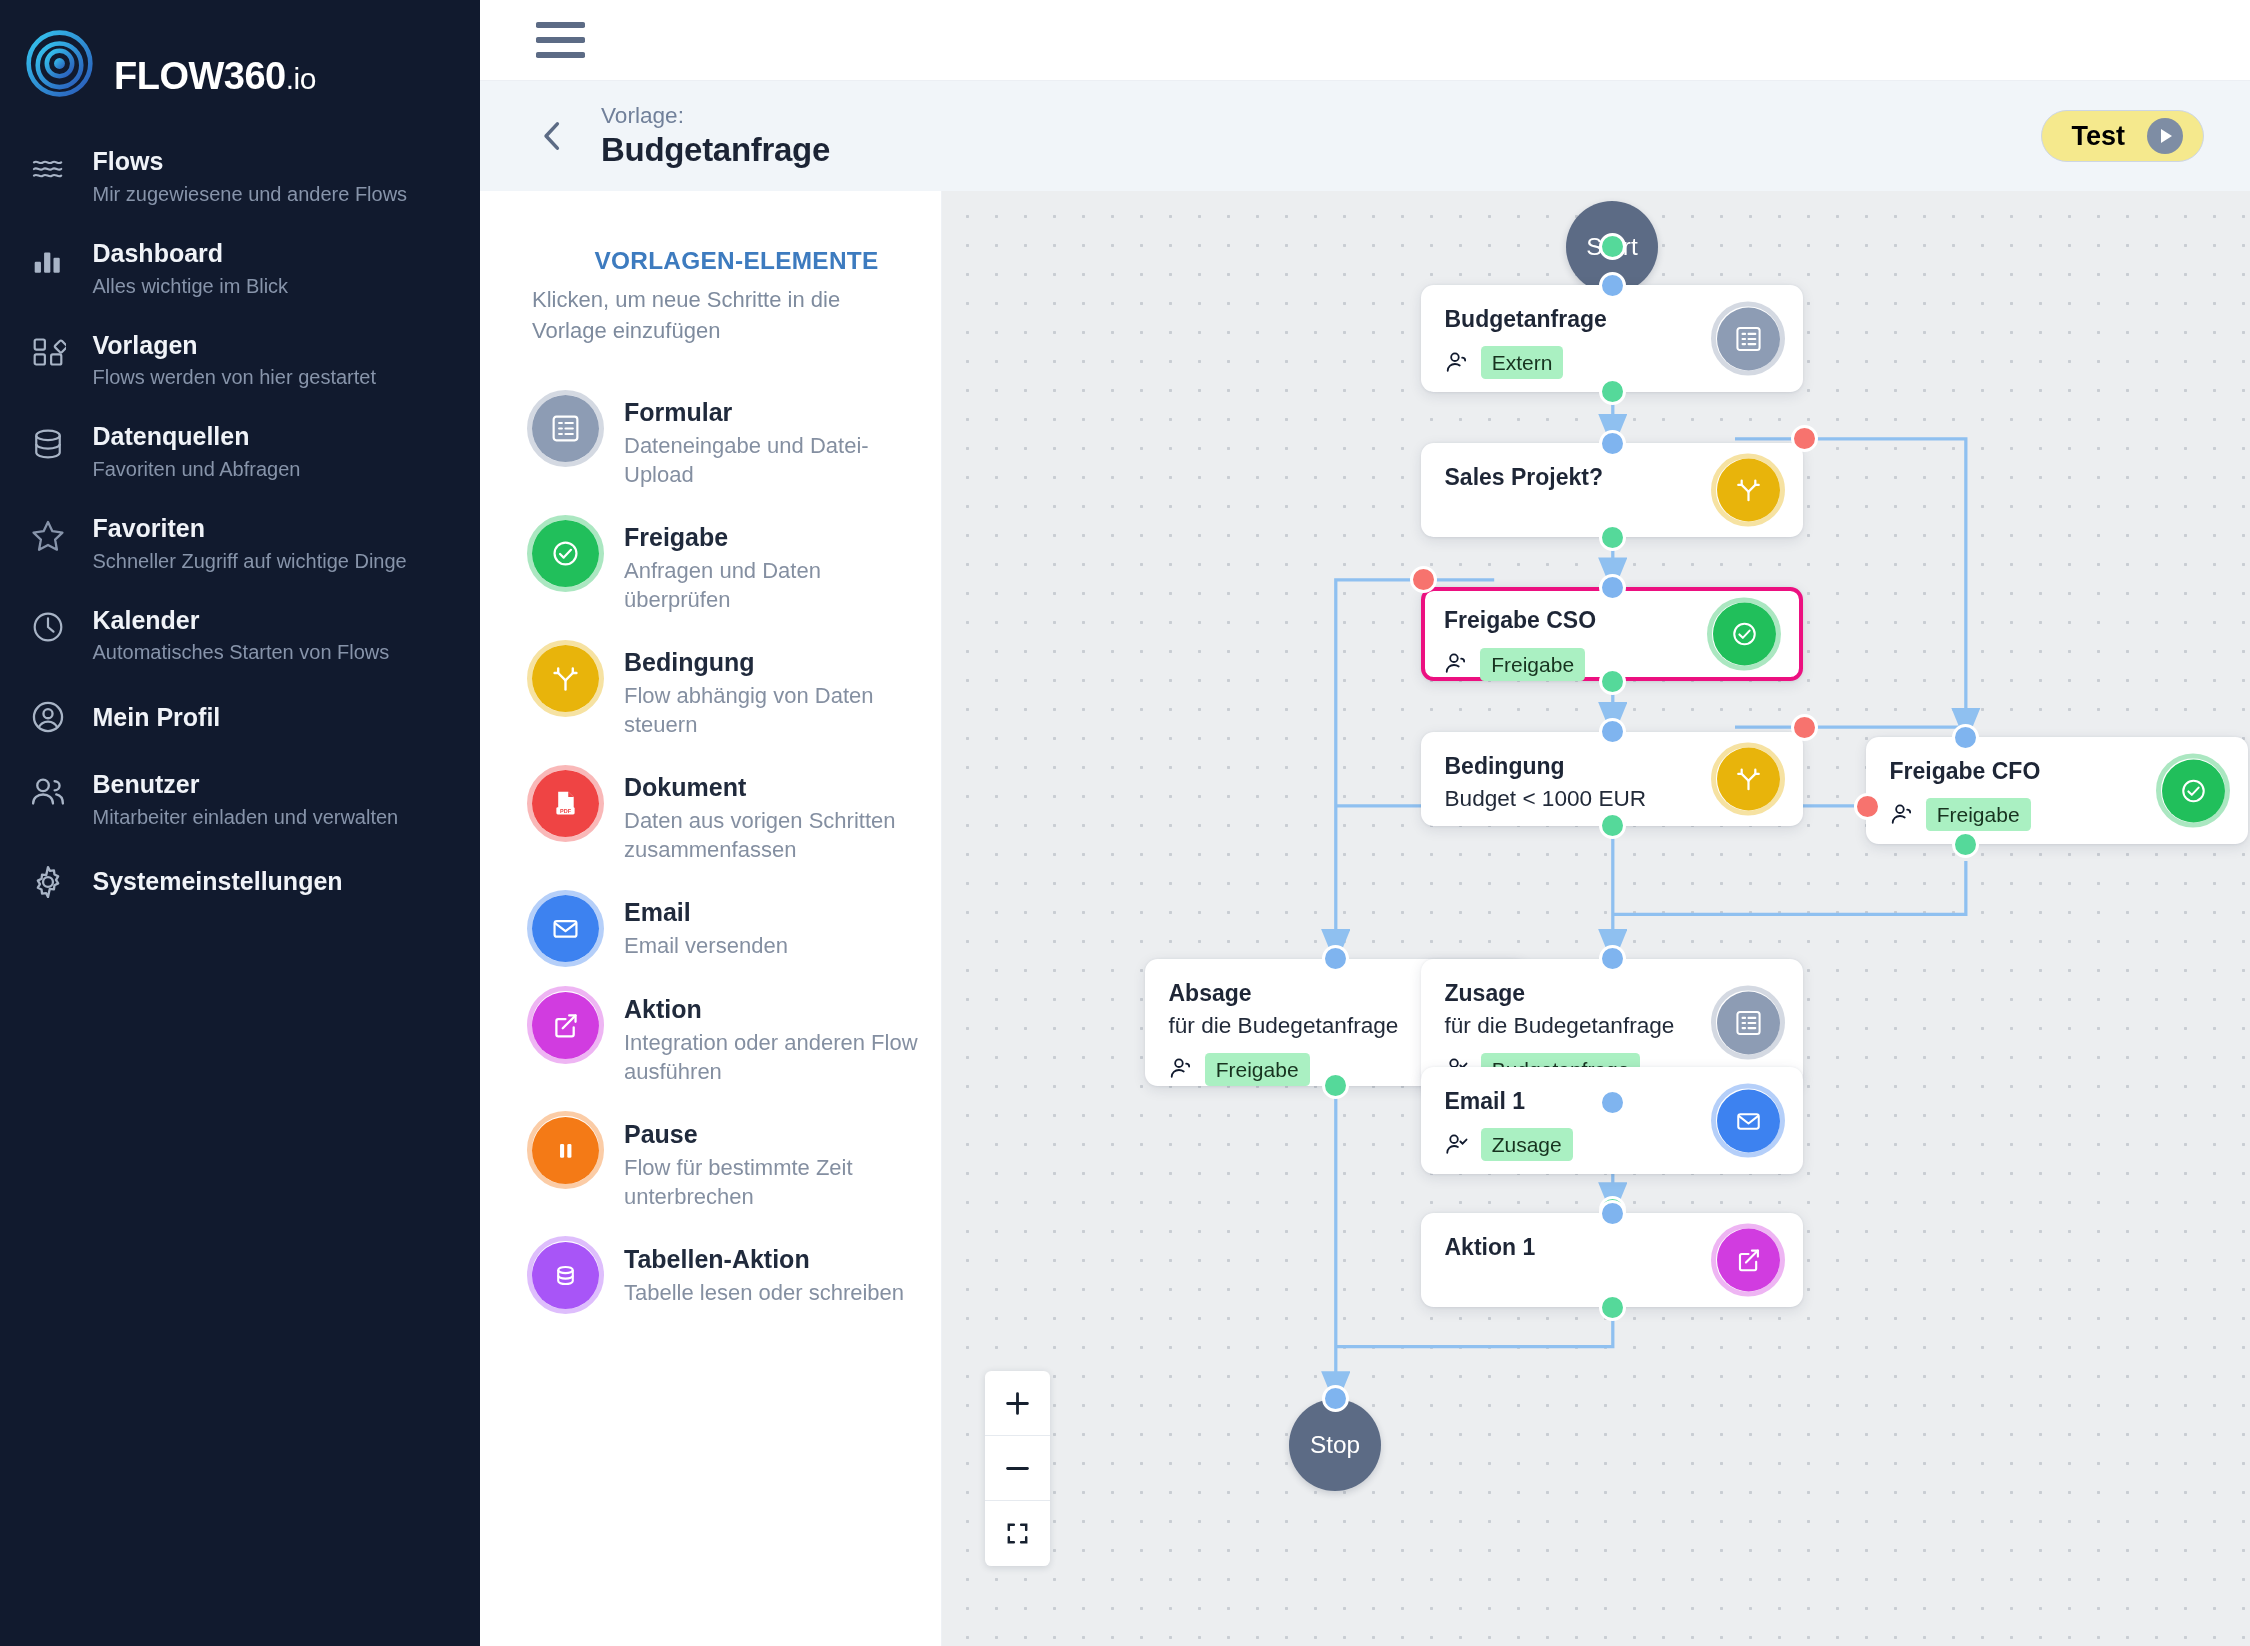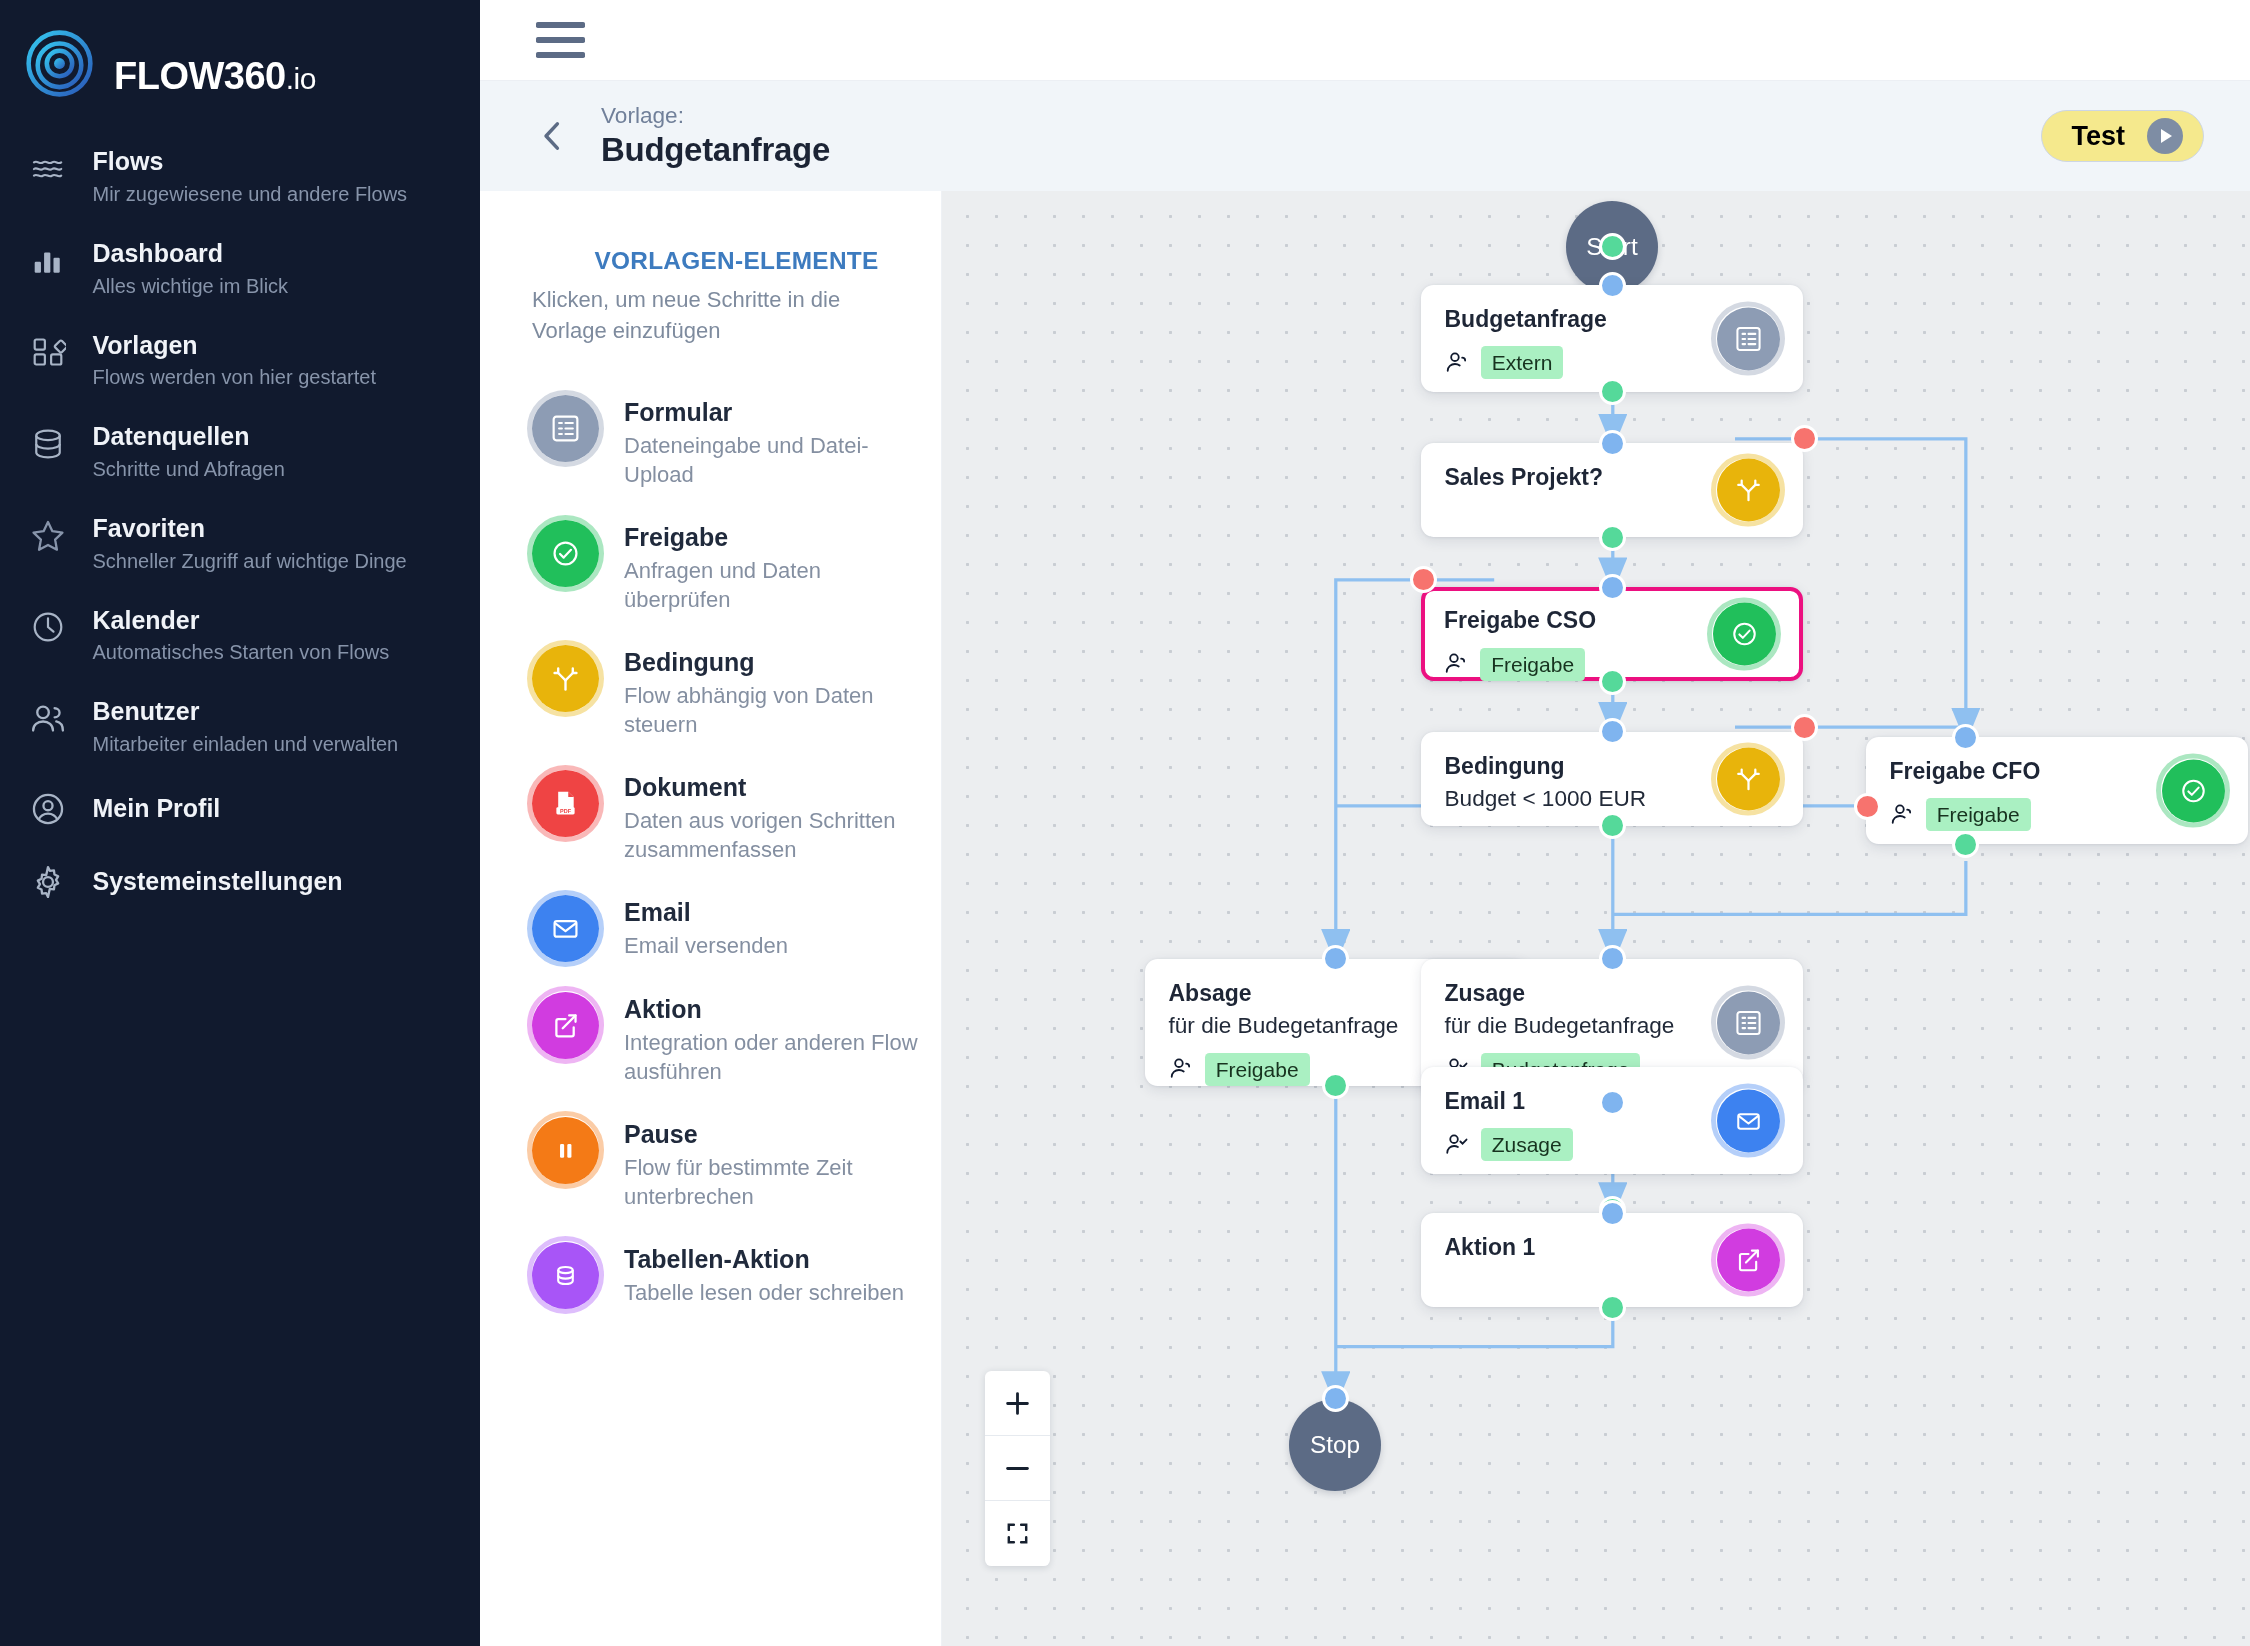--- a/index.html
+++ b/index.html
@@ -232,21 +232,21 @@
       <div class="nav-item">
         <span class="nav-icon">
           <svg viewBox="0 0 46 46" width="36" height="36" fill="none" stroke="#a8b4c6" stroke-width="2.8">
             <ellipse cx="23" cy="12" rx="15" ry="6"></ellipse>
               <path d="M8 12v22c0 3.3 6.7 6 15 6s15-2.7 15-6V12"></path>
               <path d="M8 23c0 3.3 6.7 6 15 6s15-2.7 15-6"></path>
           </svg>
         </span>
         <span class="nav-texts">
           <span class="nav-title">Datenquellen</span>
-          <span class="nav-sub">Schritte und Abfragen</span>
+          <span class="nav-sub">Favoriten und Abfragen</span>
         </span>
       </div>
 
       <div class="nav-item">
         <span class="nav-icon">
           <svg viewBox="0 0 46 46" width="38" height="38" fill="none" stroke="#8794aa" stroke-width="2.8" stroke-linejoin="round">
             <path d="M23 6l5.3 11.2 12.2 1.7-8.9 8.5 2.2 12.2L23 33.9 12.2 39.6l2.2-12.2-8.9-8.5 12.2-1.7z"></path>
           </svg>
         </span>
         <span class="nav-texts">
@@ -258,48 +258,48 @@
       <div class="nav-item">
         <span class="nav-icon">
           <svg viewBox="0 0 46 46" width="36" height="36" fill="none" stroke="#a8b4c6" stroke-width="2.8" stroke-linecap="round">
             <circle cx="23" cy="23" r="17"></circle>
               <path d="M23 12v11l7 6"></path>
           </svg>
         </span>
         <span class="nav-texts">
           <span class="nav-title">Kalender</span>
           <span class="nav-sub">Automatisches Starten von Flows</span>
+        </span>
+      </div>
+
+      <div class="nav-item no-sub">
+        <span class="nav-icon">
+          <svg viewBox="0 0 46 46" width="38" height="38" fill="none" stroke="#a8b4c6" stroke-width="2.8">
+            <circle cx="23" cy="23" r="17"></circle>
+              <circle cx="23" cy="19" r="5.5"></circle>
+              <path d="M11.5 36c2.3-4.8 6.5-7.5 11.5-7.5s9.2 2.7 11.5 7.5"></path>
+          </svg>
+        </span>
+        <span class="nav-texts">
+          <span class="nav-title">Mein Profil</span>
         </span>
       </div>
 
       <div class="nav-item">
         <span class="nav-icon">
           <svg viewBox="0 0 46 46" width="38" height="38" fill="none" stroke="#a8b4c6" stroke-width="2.8" stroke-linecap="round">
             <circle cx="17" cy="15" r="7"></circle>
               <path d="M5 37c0-6.6 5.4-11 12-11s12 4.4 12 11"></path>
             <path d="M31 10c3.5 0 6 2.5 6 5.5S34.5 21 31 21"></path>
               <path d="M33 26c5 1 8 5 8 11"></path>
           </svg>
         </span>
         <span class="nav-texts">
           <span class="nav-title">Benutzer</span>
           <span class="nav-sub">Mitarbeiter einladen und verwalten</span>
-        </span>
-      </div>
-
-      <div class="nav-item no-sub">
-        <span class="nav-icon">
-          <svg viewBox="0 0 46 46" width="38" height="38" fill="none" stroke="#a8b4c6" stroke-width="2.8">
-            <circle cx="23" cy="23" r="17"></circle>
-              <circle cx="23" cy="19" r="5.5"></circle>
-              <path d="M11.5 36c2.3-4.8 6.5-7.5 11.5-7.5s9.2 2.7 11.5 7.5"></path>
-          </svg>
-        </span>
-        <span class="nav-texts">
-          <span class="nav-title">Mein Profil</span>
         </span>
       </div>
 
       <div class="nav-item no-sub">
         <span class="nav-icon">
           <svg viewBox="0 0 46 46" width="38" height="38" fill="none" stroke="#a8b4c6" stroke-width="2.8">
             <circle cx="23" cy="23" r="6"></circle>
             <path d="M23 5l2.2 4.5 5-0.6 0.6 5 4.5 2.2-2.6 4.3 2.6 4.3-4.5 2.2-0.6 5-5-0.6L23 41l-2.2-4.5-5 0.6-0.6-5-4.5-2.2 2.6-4.3-2.6-4.3 4.5-2.2 0.6-5 5 0.6z" stroke-linejoin="round"></path>
           </svg>
         </span>

